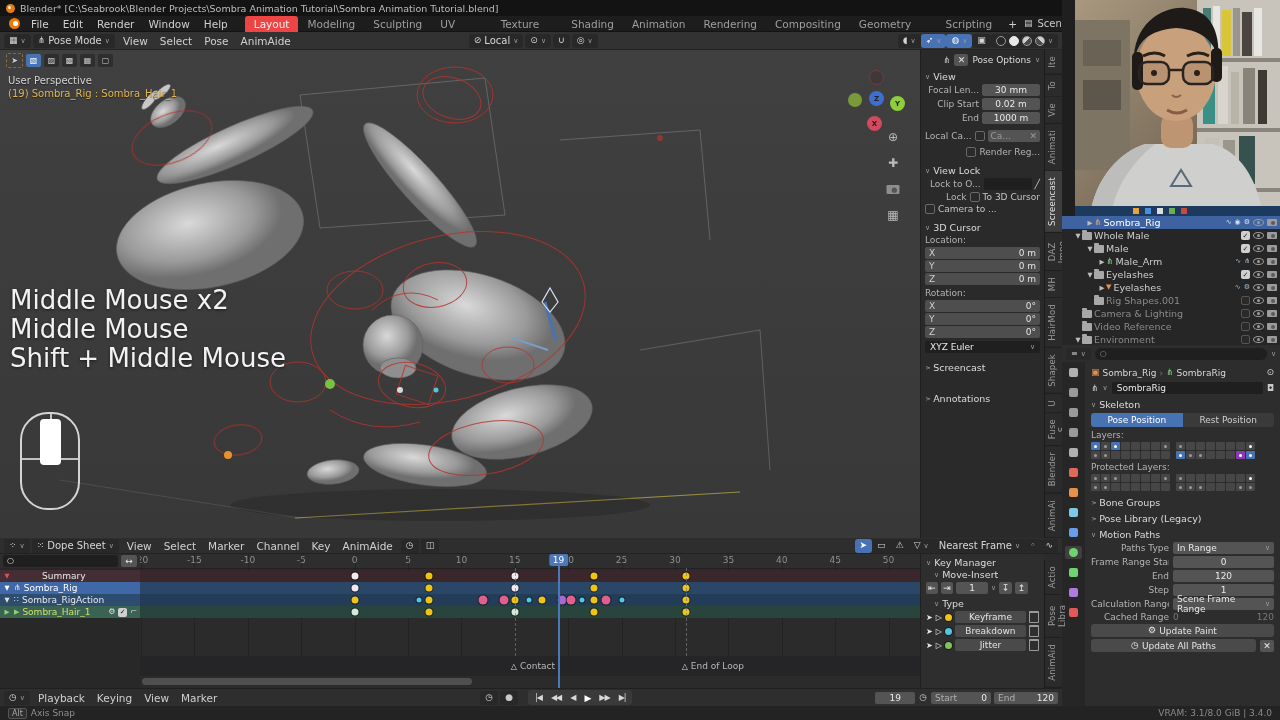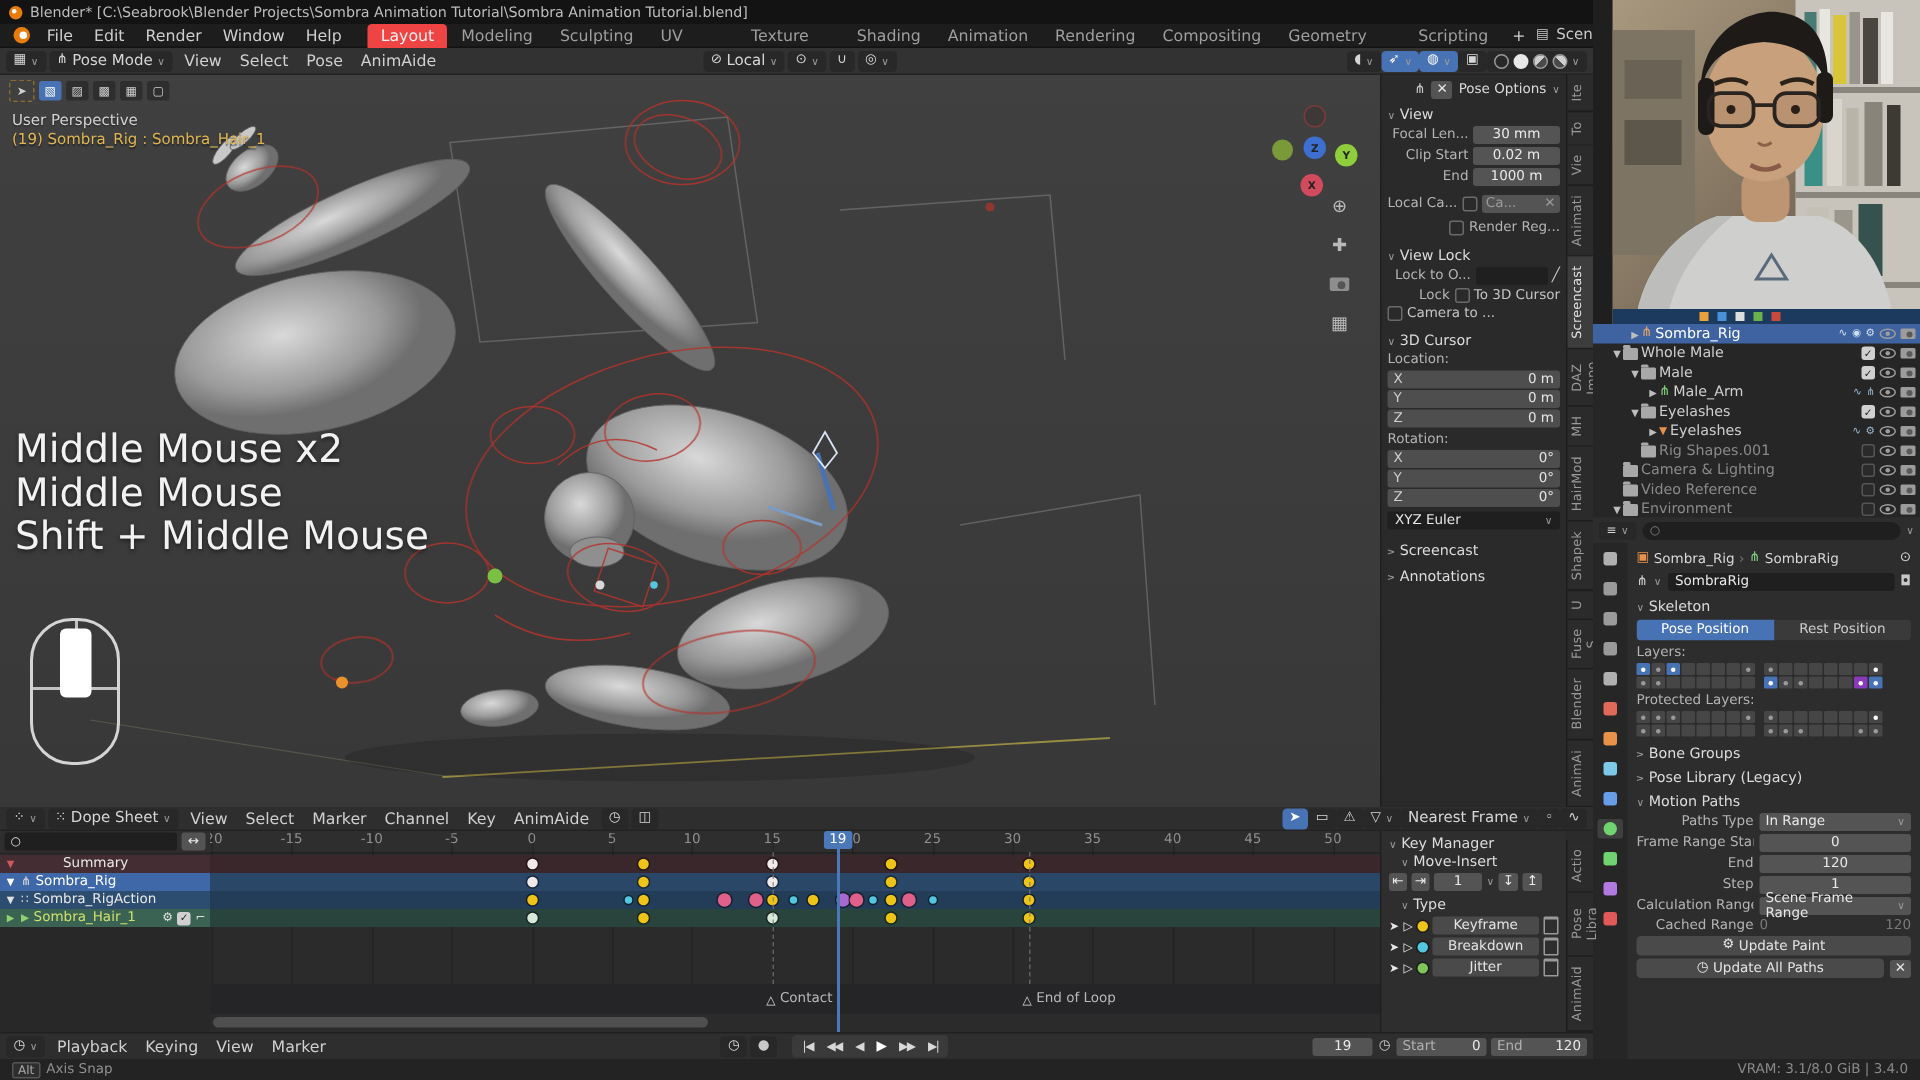--- a/index.html
+++ b/index.html
@@ -440,21 +440,21 @@
           <span class="val">0°</span>
         </div>
       <div class="fld dark" style="justify-content:space-between;padding:0 5px;margin-top:3px">
           <span>XYZ Euler</span>
           <span class="chev">∨</span>
         </div>
       <div class="np-hdr" style="margin-top:9px">
           <span class="chev" style="transform:rotate(-90deg)">∨</span>
           <span>Screencast</span>
         </div>
-      <div class="np-hdr" style="margin-top:6px">
+      <div class="np-hdr" style="margin-top:20px">
           <span class="chev" style="transform:rotate(-90deg)">∨</span>
           <span>Annotations</span>
         </div>
     </div>
   </div>
 
   <div id="vp-side-tabs" class="abs vtabs">
       <div class="vtab">Ite</div>
       <div class="vtab">To</div>
       <div class="vtab">Vie</div>

